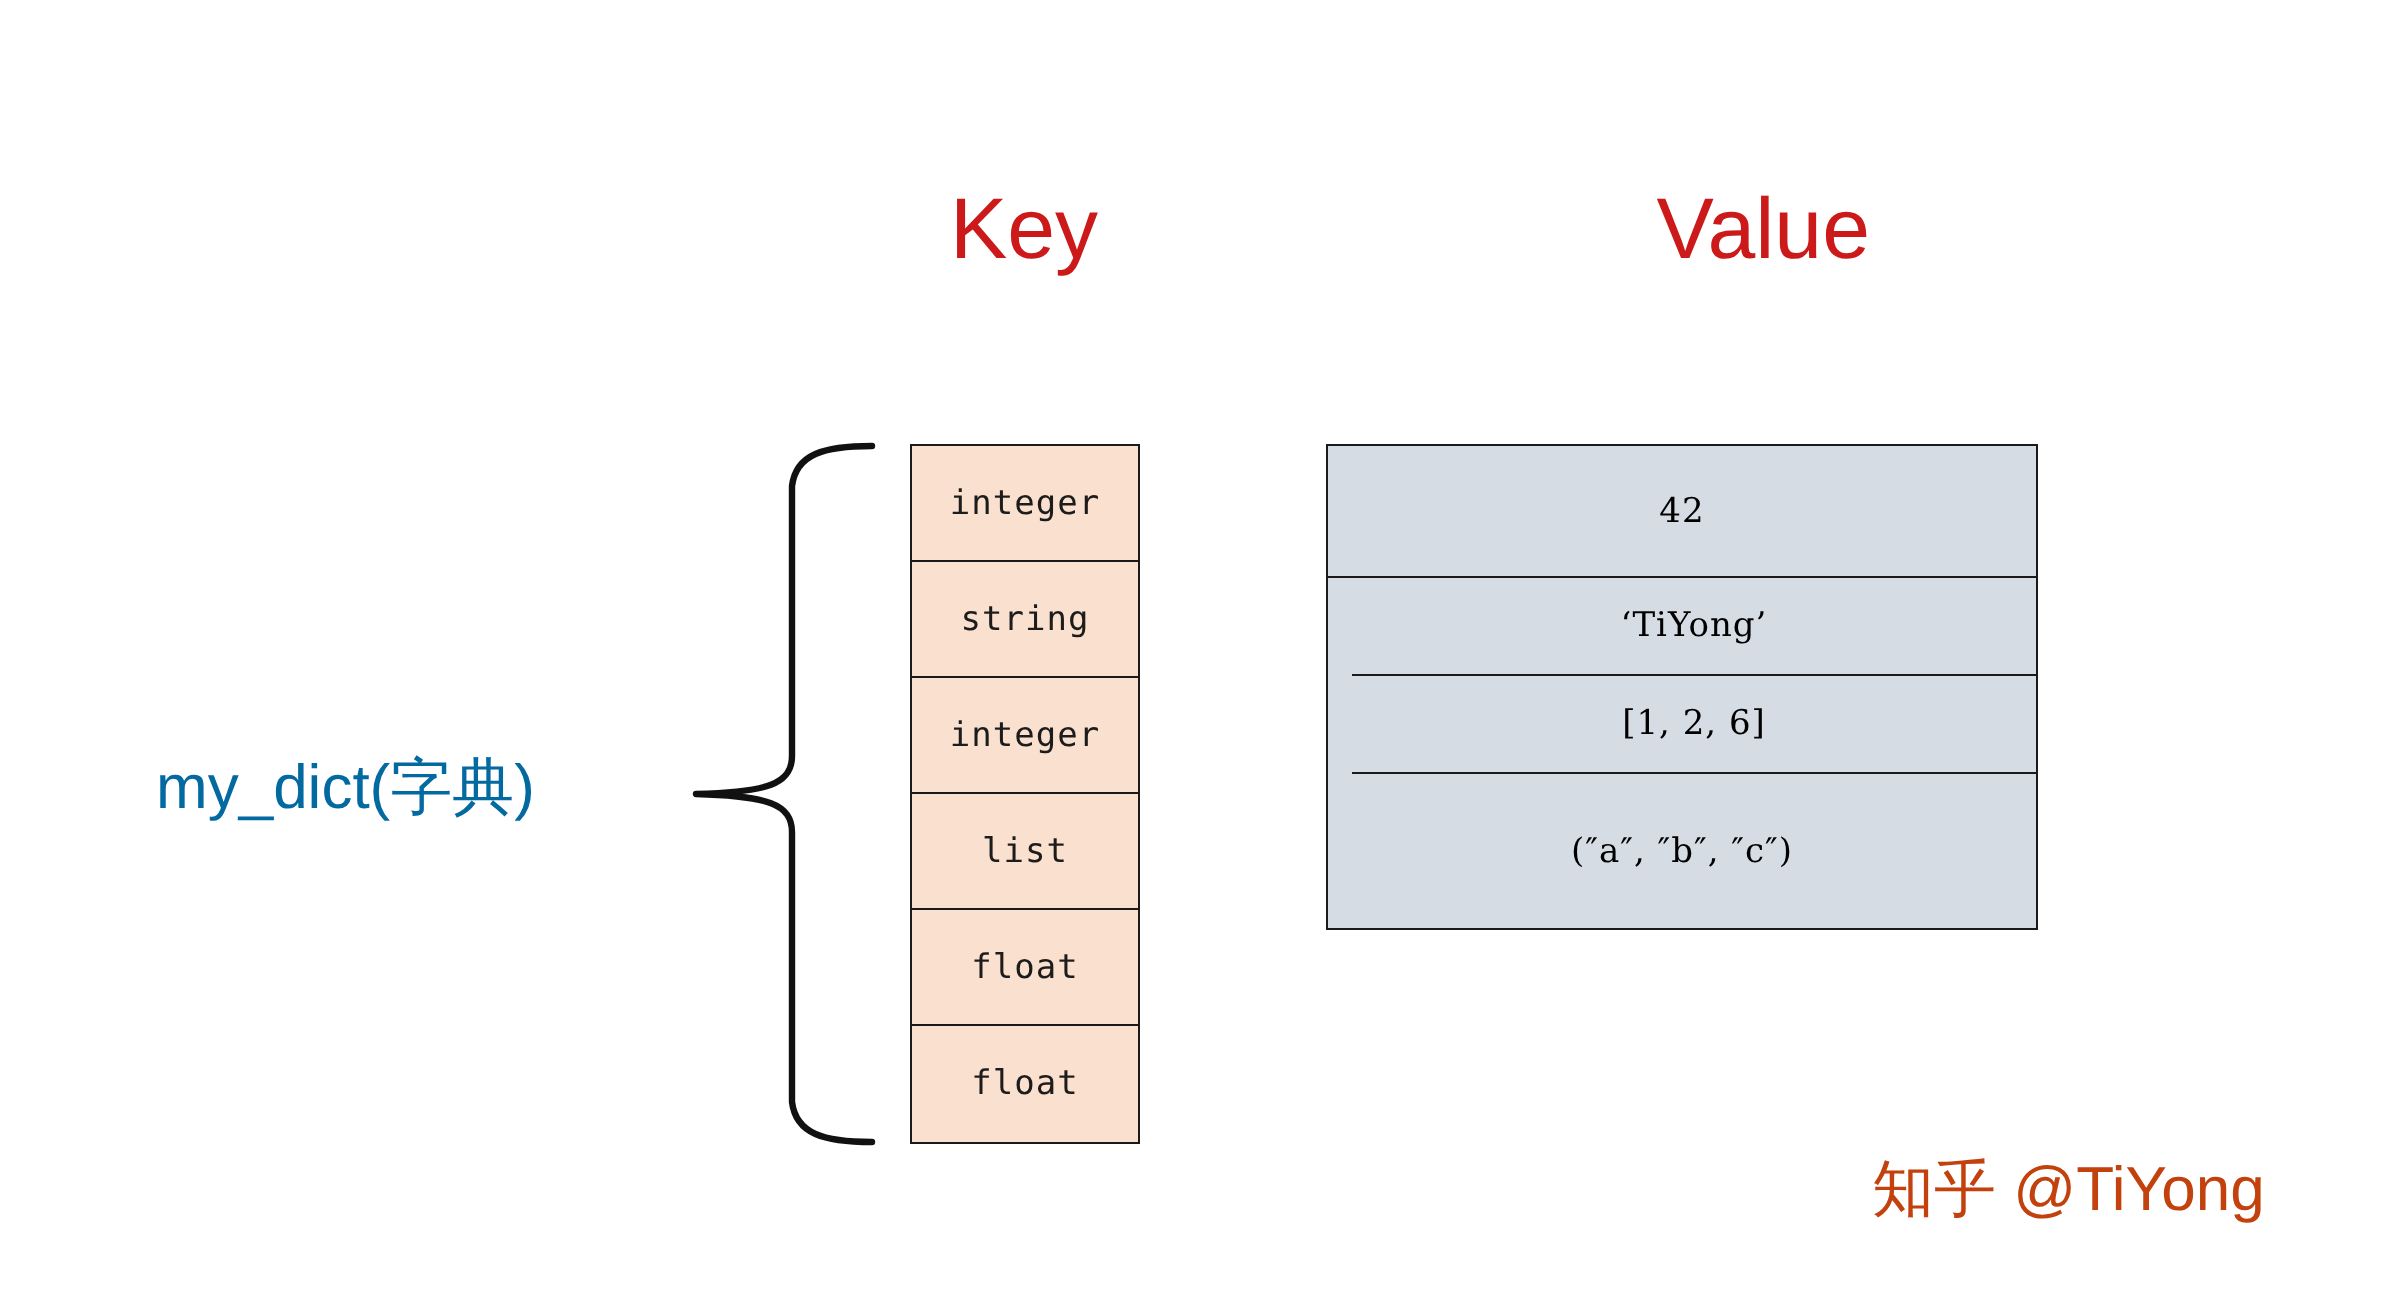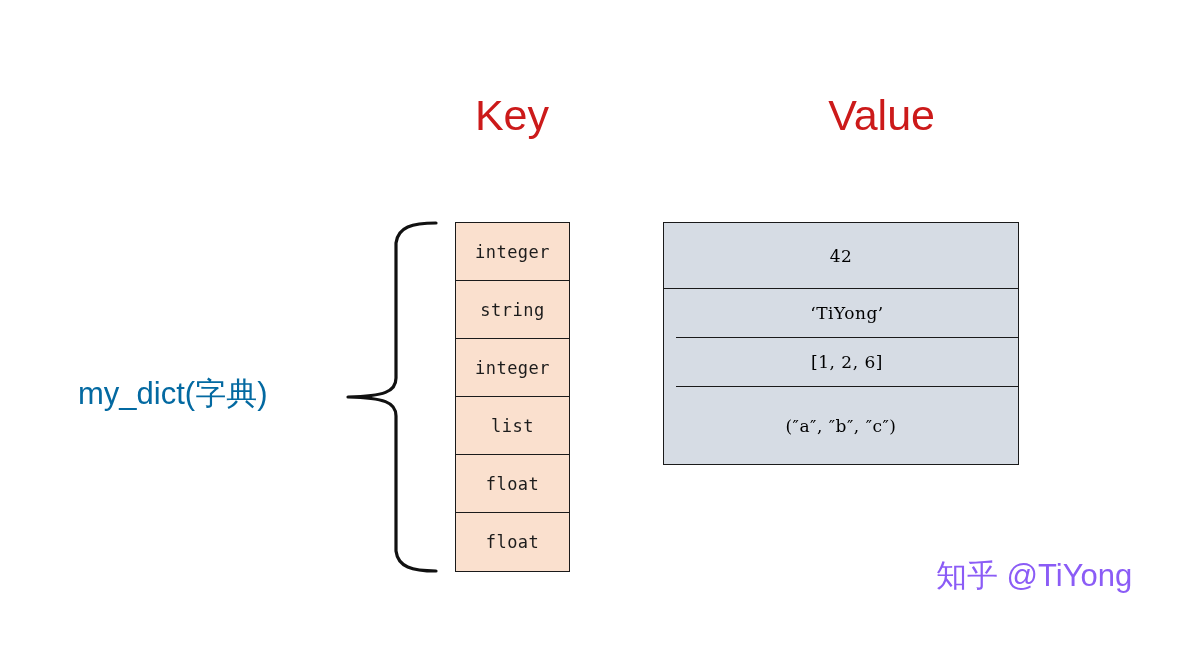--- a/index.html
+++ b/index.html
@@ -100,24 +100,24 @@
   }
   #value-table .cell:last-child { border-bottom: none; }
   #value-table .h-tall  { height: 66px; }
   #value-table .h-short { height: 49px; margin-left: 12px; }
   #value-table .h-last  { height: 77px; }
 
   
   #watermark {
     position: absolute;
     left: 936px;
-    top: 560px;
+    top: 579px;
     font-family: "Liberation Sans", sans-serif;
     font-size: 31px;
-    color: #8b5cf6;
+    color: #c2410c;
     white-space: nowrap;
     line-height: 1;
     text-align: right;
   }
 </style>
 </head>
 <body>
 
 <div class="col-header" id="key-header">Key</div>
 

